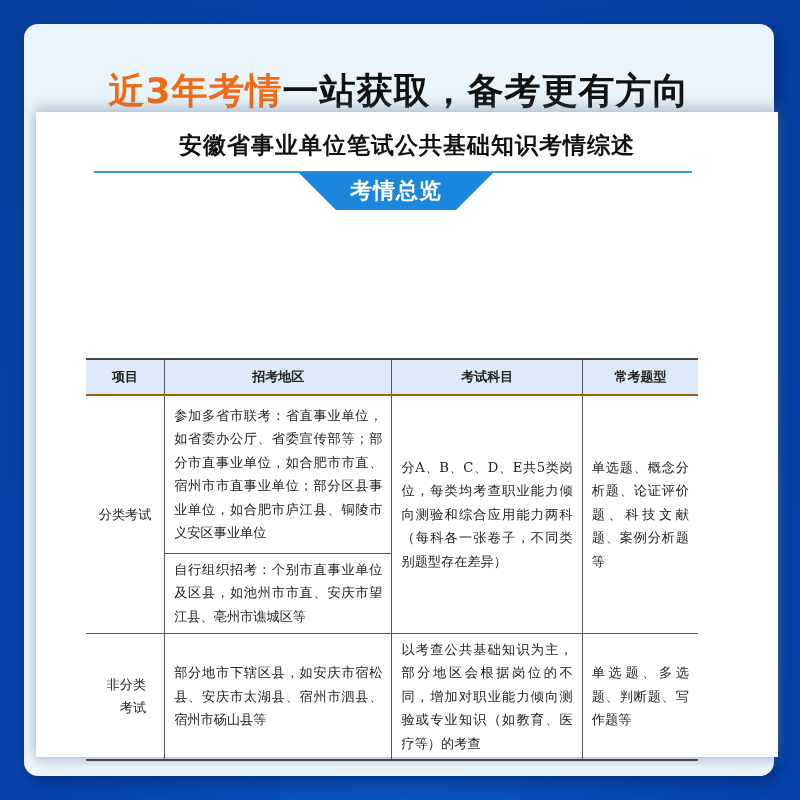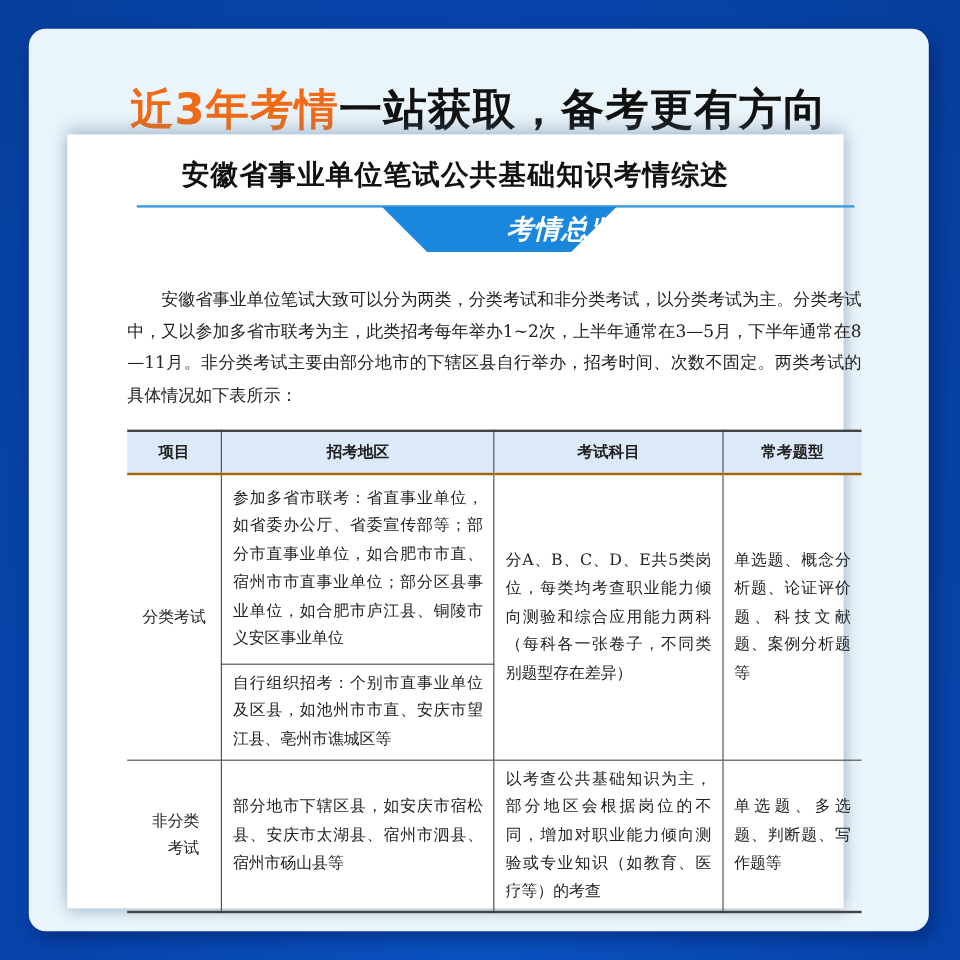--- a/index.html
+++ b/index.html
@@ -21,41 +21,40 @@
   }
   .headline {
     position: absolute; left: 0; right: 0; top: 43px;
     text-align: center;
     font-family: "DejaVu Sans", "Liberation Sans", sans-serif;
     font-weight: bold; font-size: 36px; letter-spacing: 1px;
     color: #111;
   }
   .headline .hl { color: #f26a14; }
   .page {
-    position: absolute; left: 56px; top: 112px; width: 618px; height: 645px;
+    position: absolute; left: 36px; top: 112px; width: 742px; height: 645px;
     background: #ffffff;
     box-shadow: 0 -6px 12px rgba(100,130,160,0.35), 0 4px 10px rgba(100,130,160,0.35);
-    padding-left: 29px;
   }
   .doc-title {
     position: absolute; left: 0; right: 0; top: 18px;
     text-align: center; font-weight: bold; font-size: 23px; color: #111;
     letter-spacing: 1px;
   }
   .banner-line {
     position: absolute; left: 58px; width: 598px; top: 59px; height: 2px;
     background: #3a9ae0;
   }
   .banner {
     position: absolute; left: 262px; top: 60px; width: 196px; height: 38px;
   }
   .banner svg { position: absolute; left: 0; top: 0; }
   .banner-text {
-    position: absolute; left: 0; right: 0; top: 4px; text-align: right;
-    color: #fff; font-weight: bold; font-size: 22px; letter-spacing: 1px; font-style: italic;
+    position: absolute; left: 0; right: 0; top: 4px; text-align: center;
+    color: #fff; font-weight: bold; font-size: 22px; letter-spacing: 1px;
   }
   .intro {
     position: absolute; left: 50px; width: 612px; top: 125px;
     font-size: 14.2px; line-height: 26.5px; color: #222;
     text-indent: 2em; text-align: justify;
   }
   table.exam {
     position: absolute; left: 50px; top: 246px; width: 612px;
     border-collapse: collapse; font-size: 13.2px; color: #222;
     border-top: 2px solid #444; border-bottom: 2px solid #444;
@@ -93,21 +92,20 @@
   <div class="doc-title">安徽省事业单位笔试公共基础知识考情综述</div>
 
   <div class="banner-line"></div>
   <div class="banner">
     <svg width="196" height="38" viewBox="0 0 196 38">
       <polygon points="0,0 196,0 158,38 38,38" fill="#1a86dc"></polygon>
     </svg>
     <div class="banner-text">考情总览</div>
   </div>
 
-  <div class="intro">安徽省事业单位笔试大致可以分为两类，分类考试和非分类考试，以分类考试为主。分类考试中，又以参加多省市联考为主，此类招考每年举办1~2次，上半年通常在3—5月，下半年通常在8—11月。非分类考试主要由部分地市的下辖区县自行举办，招考时间、次数不固定。两类考试的具体情况如下表所示：</div>
 
   <table class="exam">
     <thead>
       <tr>
         <th>项目</th>
         <th>招考地区</th>
         <th>考试科目</th>
         <th>常考题型</th>
       </tr>
     </thead>

